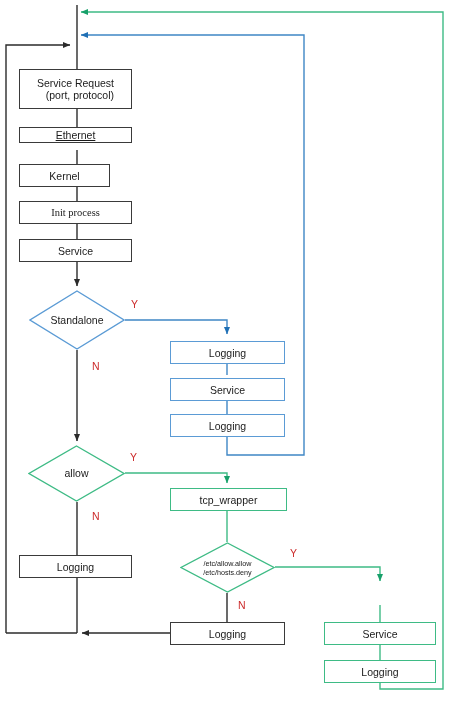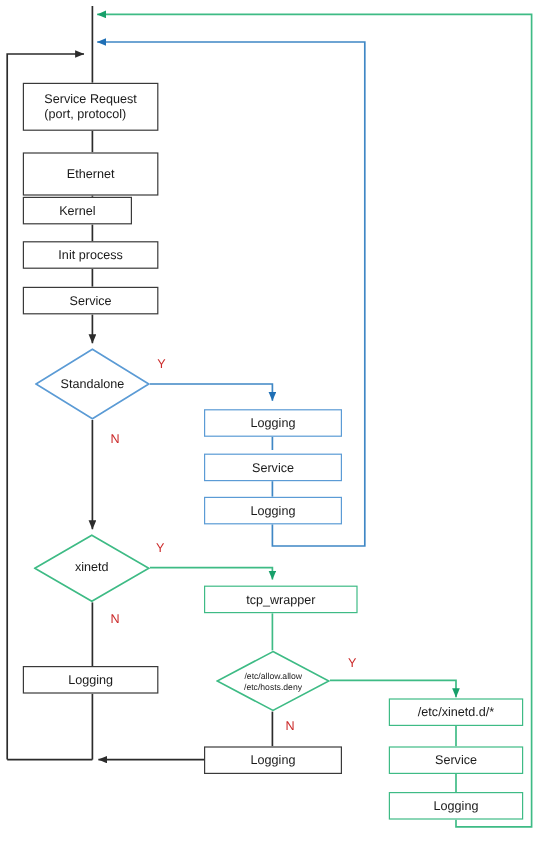--- a/index.html
+++ b/index.html
@@ -23,21 +23,21 @@
     top: 0;
     width: 455px;
     height: 701px;
   }
   .node {
     position: absolute;
     box-sizing: border-box;
     display: flex;
     align-items: center;
     justify-content: center;
-    text-align: left;
+    text-align: right;
     background: #ffffff;
     color: #1a1a1a;
     font-size: 10.5px;
     line-height: 12px;
     z-index: 3;
   }
   .node.black  { border: 1.4px solid #3a3a3a; }
   .node.blue   { border: 1.4px solid #5b9bd5; }
   .node.green  { border: 1.4px solid #3ebb85; }
   .node .label { pointer-events: none; white-space: pre-line; }
@@ -47,21 +47,21 @@
     z-index: 3;
   }
   .diamond-wrap svg { position: absolute; left: 0; top: 0; }
   .diamond-wrap .dtext {
     position: absolute;
     left: 0; top: 0;
     width: 100%; height: 100%;
     display: flex;
     align-items: center;
     justify-content: center;
-    text-align: right;
+    text-align: center;
     font-size: 10.5px;
     line-height: 11px;
     color: #1a1a1a;
     white-space: pre-line;
   }
   .diamond-wrap .dtext.small { font-size: 7.2px; line-height: 9px; }
 
   .edge-label {
     position: absolute;
     color: #cc2b2b;
@@ -129,29 +129,29 @@
       <path d="M380,605 L380,622" stroke="#3ebb85"></path>
       <path d="M380,645 L380,661" stroke="#3ebb85"></path>
     </g>
   </svg>
 
   <div class="node black" style="left:19px; top:69px; width:113px; height:40px;">
     <span class="label">Service Request
 (port, protocol)</span>
   </div>
 
-  <div class="node black" style="left:19px; top:127px; width:113px; height:36px;">
+  <div class="node black" style="left:19px; top:127px; width:113px; height:16px;text-decoration:underline;">
     <span class="label">Ethernet</span>
   </div>
 
   <div class="node black" style="left:19px; top:164px; width:91px; height:23px;">
     <span class="label">Kernel</span>
   </div>
 
-  <div class="node black" style="left:19px; top:201px; width:113px; height:23px;">
+  <div class="node black" style="left:19px; top:201px; width:113px; height:23px;font-family:Liberation Serif, serif;">
     <span class="label">Init process</span>
   </div>
 
   <div class="node black" style="left:19px; top:239px; width:113px; height:23px;">
     <span class="label">Service</span>
   </div>
 
   <div class="diamond-wrap" style="left:29px; top:290px; width:96px; height:60px;">
     <svg width="96" height="60" viewBox="0 0 96 60" xmlns="http://www.w3.org/2000/svg">
       <polygon points="48,1 95,30 48,59 1,30" fill="#ffffff" stroke="#5b9bd5" stroke-width="1.4"></polygon>
@@ -170,26 +170,26 @@
   </div>
 
   <div class="node blue" style="left:170px; top:414px; width:115px; height:23px;">
     <span class="label">Logging</span>
   </div>
 
   <div class="diamond-wrap" style="left:28px; top:445px; width:97px; height:57px;">
     <svg width="97" height="57" viewBox="0 0 97 57" xmlns="http://www.w3.org/2000/svg">
       <polygon points="48.5,1 96,28.5 48.5,56 1,28.5" fill="#ffffff" stroke="#3ebb85" stroke-width="1.4"></polygon>
     </svg>
-    <div class="dtext">xinetd</div>
+    <div class="dtext">allow</div>
   </div>
   <div class="edge-label" style="left:130px; top:452px;">Y</div>
   <div class="edge-label" style="left:92px; top:511px;">N</div>
 
-  <div class="node green" style="left:170px; top:488px; width:128px; height:23px;">
+  <div class="node green" style="left:170px; top:488px; width:117px; height:23px;">
     <span class="label">tcp_wrapper</span>
   </div>
 
   <div class="diamond-wrap" style="left:180px; top:542px; width:95px; height:51px;">
     <svg width="95" height="51" viewBox="0 0 95 51" xmlns="http://www.w3.org/2000/svg">
       <polygon points="47.5,1 94,25.5 47.5,50 1,25.5" fill="#ffffff" stroke="#3ebb85" stroke-width="1.4"></polygon>
     </svg>
     <div class="dtext small">/etc/allow.allow
 /etc/hosts.deny</div>
   </div>
@@ -197,23 +197,20 @@
   <div class="edge-label" style="left:238px; top:600px;">N</div>
 
   <div class="node black" style="left:19px; top:555px; width:113px; height:23px;">
     <span class="label">Logging</span>
   </div>
 
   <div class="node black" style="left:170px; top:622px; width:115px; height:23px;">
     <span class="label">Logging</span>
   </div>
 
-  <div class="node green" style="left:324px; top:582px; width:112px; height:23px;">
-    <span class="label">/etc/xinetd.d/*</span>
-  </div>
 
   <div class="node green" style="left:324px; top:622px; width:112px; height:23px;">
     <span class="label">Service</span>
   </div>
 
   <div class="node green" style="left:324px; top:660px; width:112px; height:23px;">
     <span class="label">Logging</span>
   </div>
 
 </div>

